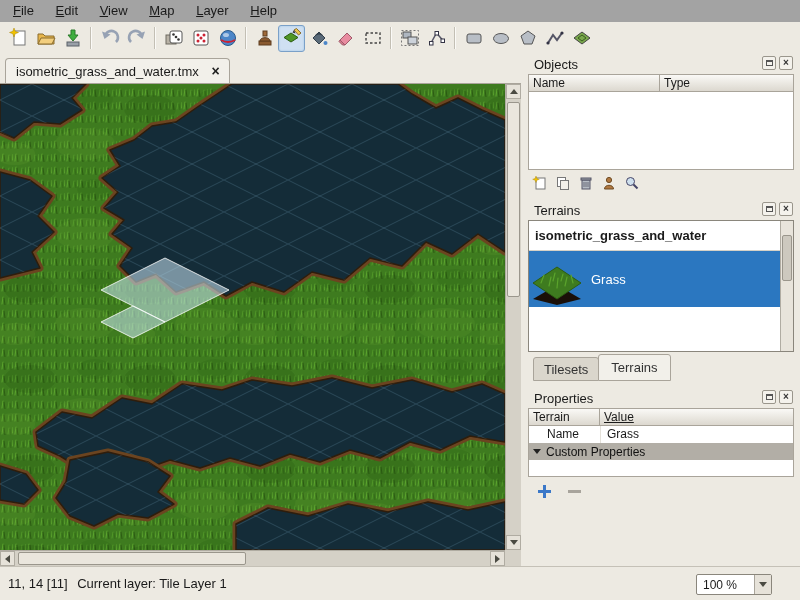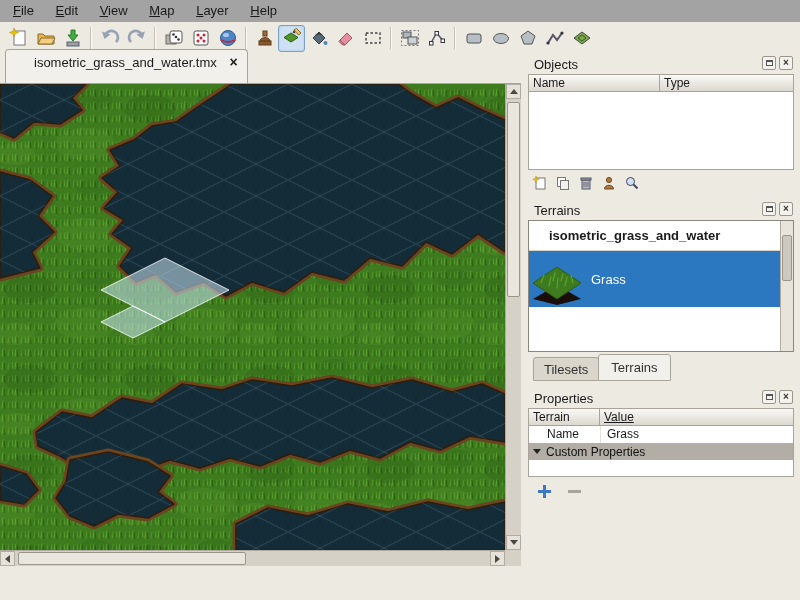--- a/index.html
+++ b/index.html
@@ -19,21 +19,21 @@
   .tb.selected { background:#CUE; background:#CFE0F2; border:1px solid #7AA0C8; box-shadow:inset 0 0 2px #9ec2e2; }
   .tbsep { width:2px; height:22px; margin:0 4px; border-left:1px solid #C3BFB4; border-right:1px solid #FBFAF7; }
 
   
   .main { position:absolute; top:54px; left:0; width:800px; height:512px; }
   .left-col { position:absolute; left:0; top:0; width:521px; height:512px; }
   .right-col { position:absolute; left:528px; top:0; width:268px; height:512px; }
 
   
   .tabbar { position:relative; height:30px; border-bottom:1px solid #A9A49A; }
-  .doc-tab { position:absolute; left:5px; bottom:0; height:34px; padding:4px 9px 0 28px; background:#F2F0EA; border:1px solid #A9A49A; border-bottom:none; border-radius:4px 4px 0 0; white-space:nowrap; }
+  .doc-tab { position:absolute; left:5px; bottom:0; height:25px; padding:4px 9px 0 10px; background:#F2F0EA; border:1px solid #A9A49A; border-bottom:none; border-radius:4px 4px 0 0; white-space:nowrap; }
   .tab-close { font-weight:bold; font-size:14px; margin-left:9px; cursor:default; color:#222; }
 
   
   .canvas-wrap { position:relative; width:521px; height:482px; background:#888; }
   .canvas { position:absolute; left:0; top:0; width:505px; height:466px; }
   .vscroll { position:absolute; right:0; top:0; width:16px; height:466px; background:#D5D1C7; border-left:1px solid #B0ACA2; }
   .hscroll { position:absolute; left:0; bottom:0; width:505px; height:16px; background:#D5D1C7; border-top:1px solid #B0ACA2; }
   .sb-btn { position:absolute; width:15px; height:15px; background:#E6E2D9; border:1px solid #B0ACA2; display:flex; align-items:center; justify-content:center; }
   .tri-up   { width:0; height:0; border-left:4px solid transparent; border-right:4px solid transparent; border-bottom:5px solid #4a4a42; }
   .tri-down { width:0; height:0; border-left:4px solid transparent; border-right:4px solid transparent; border-top:5px solid #4a4a42; }
@@ -55,21 +55,21 @@
   .col-h:first-child { border-left:1px solid #A9A49A; }
   .objects-list { width:266px; height:78px; background:#fff; border:1px solid #A9A49A; border-top:none; }
   .objects-toolbar { height:24px; display:flex; gap:3px; padding:3px 0 0 2px; }
   .mini-btn { width:20px; height:20px; border:1px solid transparent; background:transparent; border-radius:2px; display:flex; align-items:center; justify-content:center; padding:0; }
 
   .dock-tabs { height:28px; padding-left:5px; position:relative; }
   .dtab { display:inline-block; vertical-align:bottom; background:#DAD6CC; border:1px solid #A9A49A; border-radius:3px 3px 0 0; padding:4px 10px 3px; margin-top:5px; margin-right:-1px; font-size:13px; color:#333; }
   .dtab.active { background:#F2F0EA; padding:5px 12px 5px; margin-top:2px; position:relative; z-index:2; }
 
   .terrains-list { position:relative; width:266px; height:132px; background:#fff; border:1px solid #8A867C; overflow:hidden; }
-  .terrains-header { height:30px; padding:7px 0 0 20px; font-weight:bold; border-bottom:1px solid #D5D1C7; background:#fff; }
+  .terrains-header { height:30px; padding:7px 0 0 6px; font-weight:bold; border-bottom:1px solid #D5D1C7; background:#fff; }
   .terrain-row { display:flex; align-items:center; height:56px; padding-left:2px; }
   .terrain-row.selected { background:#2B77C0; color:#fff; }
   .terrain-label { margin-left:8px; }
   .t-scroll { position:absolute; right:0; top:0; width:13px; height:100%; background:#E8E4DB; border-left:1px solid #B0ACA2; }
   .t-thumb { position:absolute; left:1px; top:14px; width:10px; height:46px; background:#CDC9BF; border:1px solid #9A968C; border-radius:2px; }
 
   .props-table { width:266px; border:1px solid #A9A49A; border-top:none; background:#fff; }
   .prop-row { display:flex; height:17px; font-size:12px; }
   .prop-group { background:#B2AEA6; color:#111; align-items:center; padding-left:4px; }
   .prop-item { background:#fff; }
@@ -453,14 +453,24 @@
             </button>
           <button class="mini-btn">
               <span class="minus-icon"></span>
             </button>
         </div>
       </div>
 
     </div>
   </div>
 
+  <div class="statusbar">
+    <span class="status-coords">11, 14 [11]</span>
+    <span>Current layer: Tile Layer 1</span>
+    <div class="zoom-combo">
+      <span class="zoom-value">100 %</span>
+      <span class="zoom-arrow-btn">
+          <span class="tri-down"></span>
+        </span>
+    </div>
+  </div>
 
 </div>
 
 </body></html>

